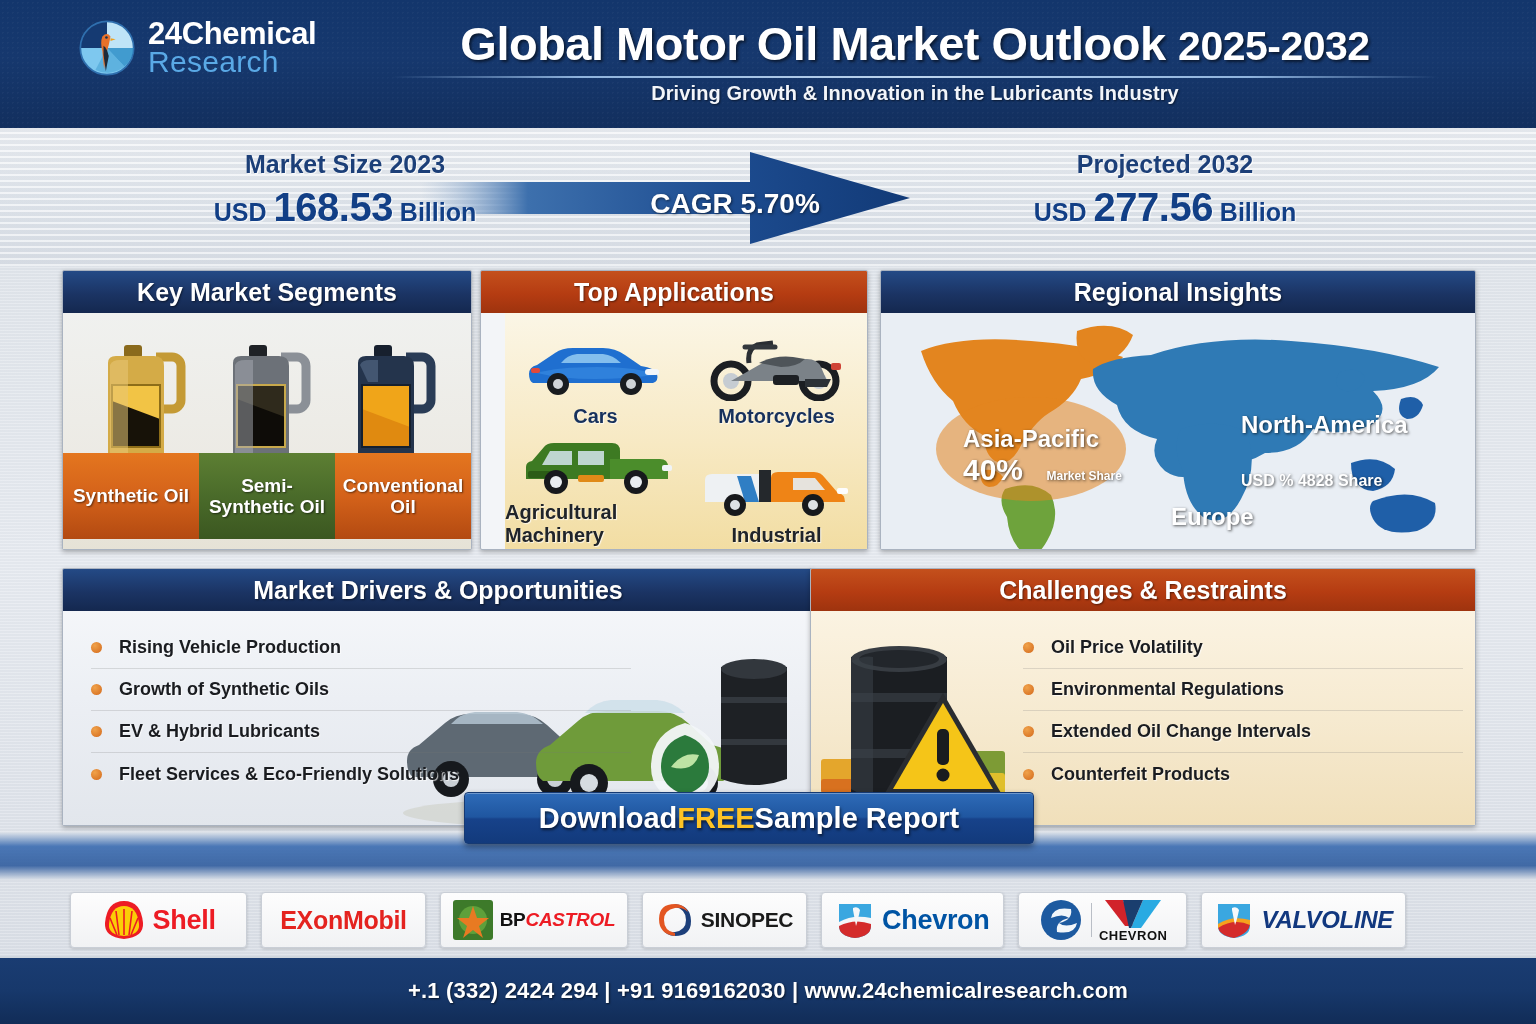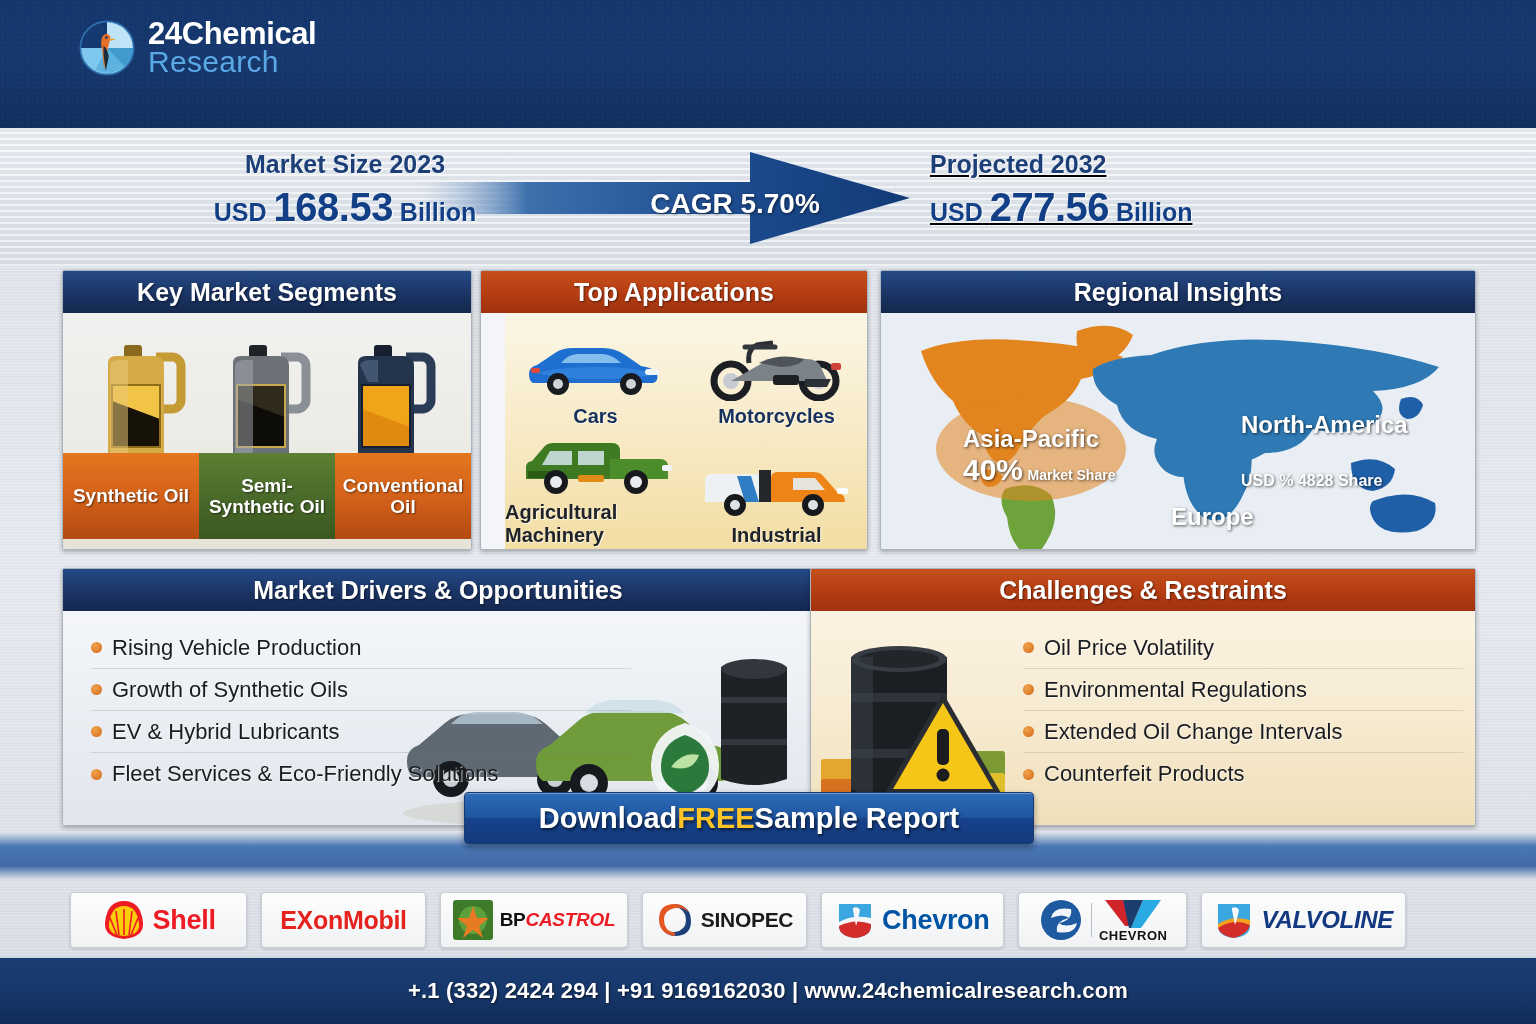--- a/index.html
+++ b/index.html
@@ -73,21 +73,21 @@
     position:absolute; inset:0;
     background-image: repeating-linear-gradient(0deg, rgba(255,255,255,.5) 0 2px, rgba(150,160,175,.10) 2px 6px);
   }
   .arrow {
     position: absolute; left: 420px; top: 24px; width: 490px; height: 92px; z-index: 2;
   }
   .stat-left {
     position: absolute; left: 130px; top: 22px; width: 430px; text-align: center; z-index:3;
   }
   .stat-right {
-    position: absolute; left: 930px; top: 22px; width: 470px; text-align: left; z-index:3;text-decoration:underline;
+    position: absolute; left: 930px; top: 22px; width: 470px; text-align: center; z-index:3;
   }
   .stat-label {
     font-size: 25px; font-weight: 700; color: #1c3f78;
     text-shadow: 1px 1px 0 rgba(255,255,255,.8);
   }
   .stat-value {
     margin-top: 6px; font-size: 25px; font-weight: 700; color: #123f86;
     text-shadow: 1px 1px 1px rgba(255,255,255,.85);
   }
   .stat-value b { font-size: 40px; font-weight: 700; letter-spacing: -.5px; }
@@ -151,21 +151,21 @@
 
   .region-body {
     position: relative; height: 238px;
     background: linear-gradient(180deg,#eef1f5 0%, #e6ebf2 60%, #dde3ec 100%);
     overflow: hidden;
   }
   .region-tag { position: absolute; color: #fff; text-shadow: 1px 1px 3px rgba(0,0,0,.65); }
   .rt-name { font-size: 24px; font-weight: 700; }
   .rt-sub  { font-size: 16px; font-weight: 700; margin-top: 33px; }
   .rt-big  { font-size: 30px; font-weight: 700; }
-  .rt-small{ font-size: 14px; font-weight: 700; }
+  .rt-small{ font-size: 12px; font-weight: 700; margin-left: 19px; }
   #tag-ap { left: 82px; top: 112px; }
   #tag-na { left: 360px; top: 98px; }
   #tag-eu { left: 290px; top: 190px; }
 
   
   #p-drivers  { left: 62px; top: 568px; width: 752px; height: 258px; }
   #p-chall    { left: 810px; top: 568px; width: 666px; height: 258px; }
 
   .list-body { position: relative; height: 216px; overflow: hidden; }
   .drivers-bg {
@@ -180,22 +180,23 @@
   .bullet-row {
     display: flex; align-items: center; gap: 10px; height: 42px;
     border-bottom: 1px solid rgba(120,120,120,.22);
   }
   .bullet-row:last-child { border-bottom: none; }
   .dot {
     width: 11px; height: 11px; border-radius: 50%; flex: none;
     background: radial-gradient(circle at 35% 32%, #f0a24a, #d3691c);
   }
   .bullet-text {
-    font-size: 22px; font-weight: 400; color: #1a1c20;
+    font-size: 18px; font-weight: 700; color: #1a1c20;
     text-shadow: 1px 1px 1px rgba(255,255,255,.7);
+    margin-left: 7px;
   }
   .art-layer { position: absolute; z-index: 1; pointer-events: none; }
 
   
   .cta-stripe {
     position: absolute; left: 0; top: 832px; width: 1536px; height: 48px;
     background: linear-gradient(180deg,#dfe4ea 0%, #3a6bb0 30%, #2f5c9e 70%, #dfe4ea 100%);
     opacity: .9;
   }
   .cta {
@@ -253,20 +254,28 @@
         <path d="M44 46 q6 4 9 18 l-5 26 l-4 -28 z" fill="#1d2b3a"></path>
         <circle cx="49" cy="32" r="2.2" fill="#15314f"></circle>
         <path d="M56 33 l9 2 l-9 3 z" fill="#f0a11f"></path>
       </svg>
       <div class="logo-text">
         <div class="logo-line1">24Chemical</div>
         <div class="logo-line2">Research</div>
       </div>
     </div>
 
+    <div class="title-block">
+      <div class="main-title">
+        <span>Global Motor Oil Market Outlook</span>
+        <span class="yrs">2025-2032</span>
+      </div>
+      <div class="title-rule"></div>
+      <div class="sub-title">Driving Growth &amp; Innovation in the Lubricants Industry</div>
+    </div>
   </div>
 
   <div class="stats">
     <div class="band-lines"></div>
 
     <svg class="arrow" viewBox="0 0 490 92">
       <defs>
         <linearGradient id="agrad" x1="0" y1="0" x2="1" y2="0">
           <stop offset="0%" stop-color="#9db8d8" stop-opacity="0"></stop>
           <stop offset="22%" stop-color="#3d70ad"></stop>

